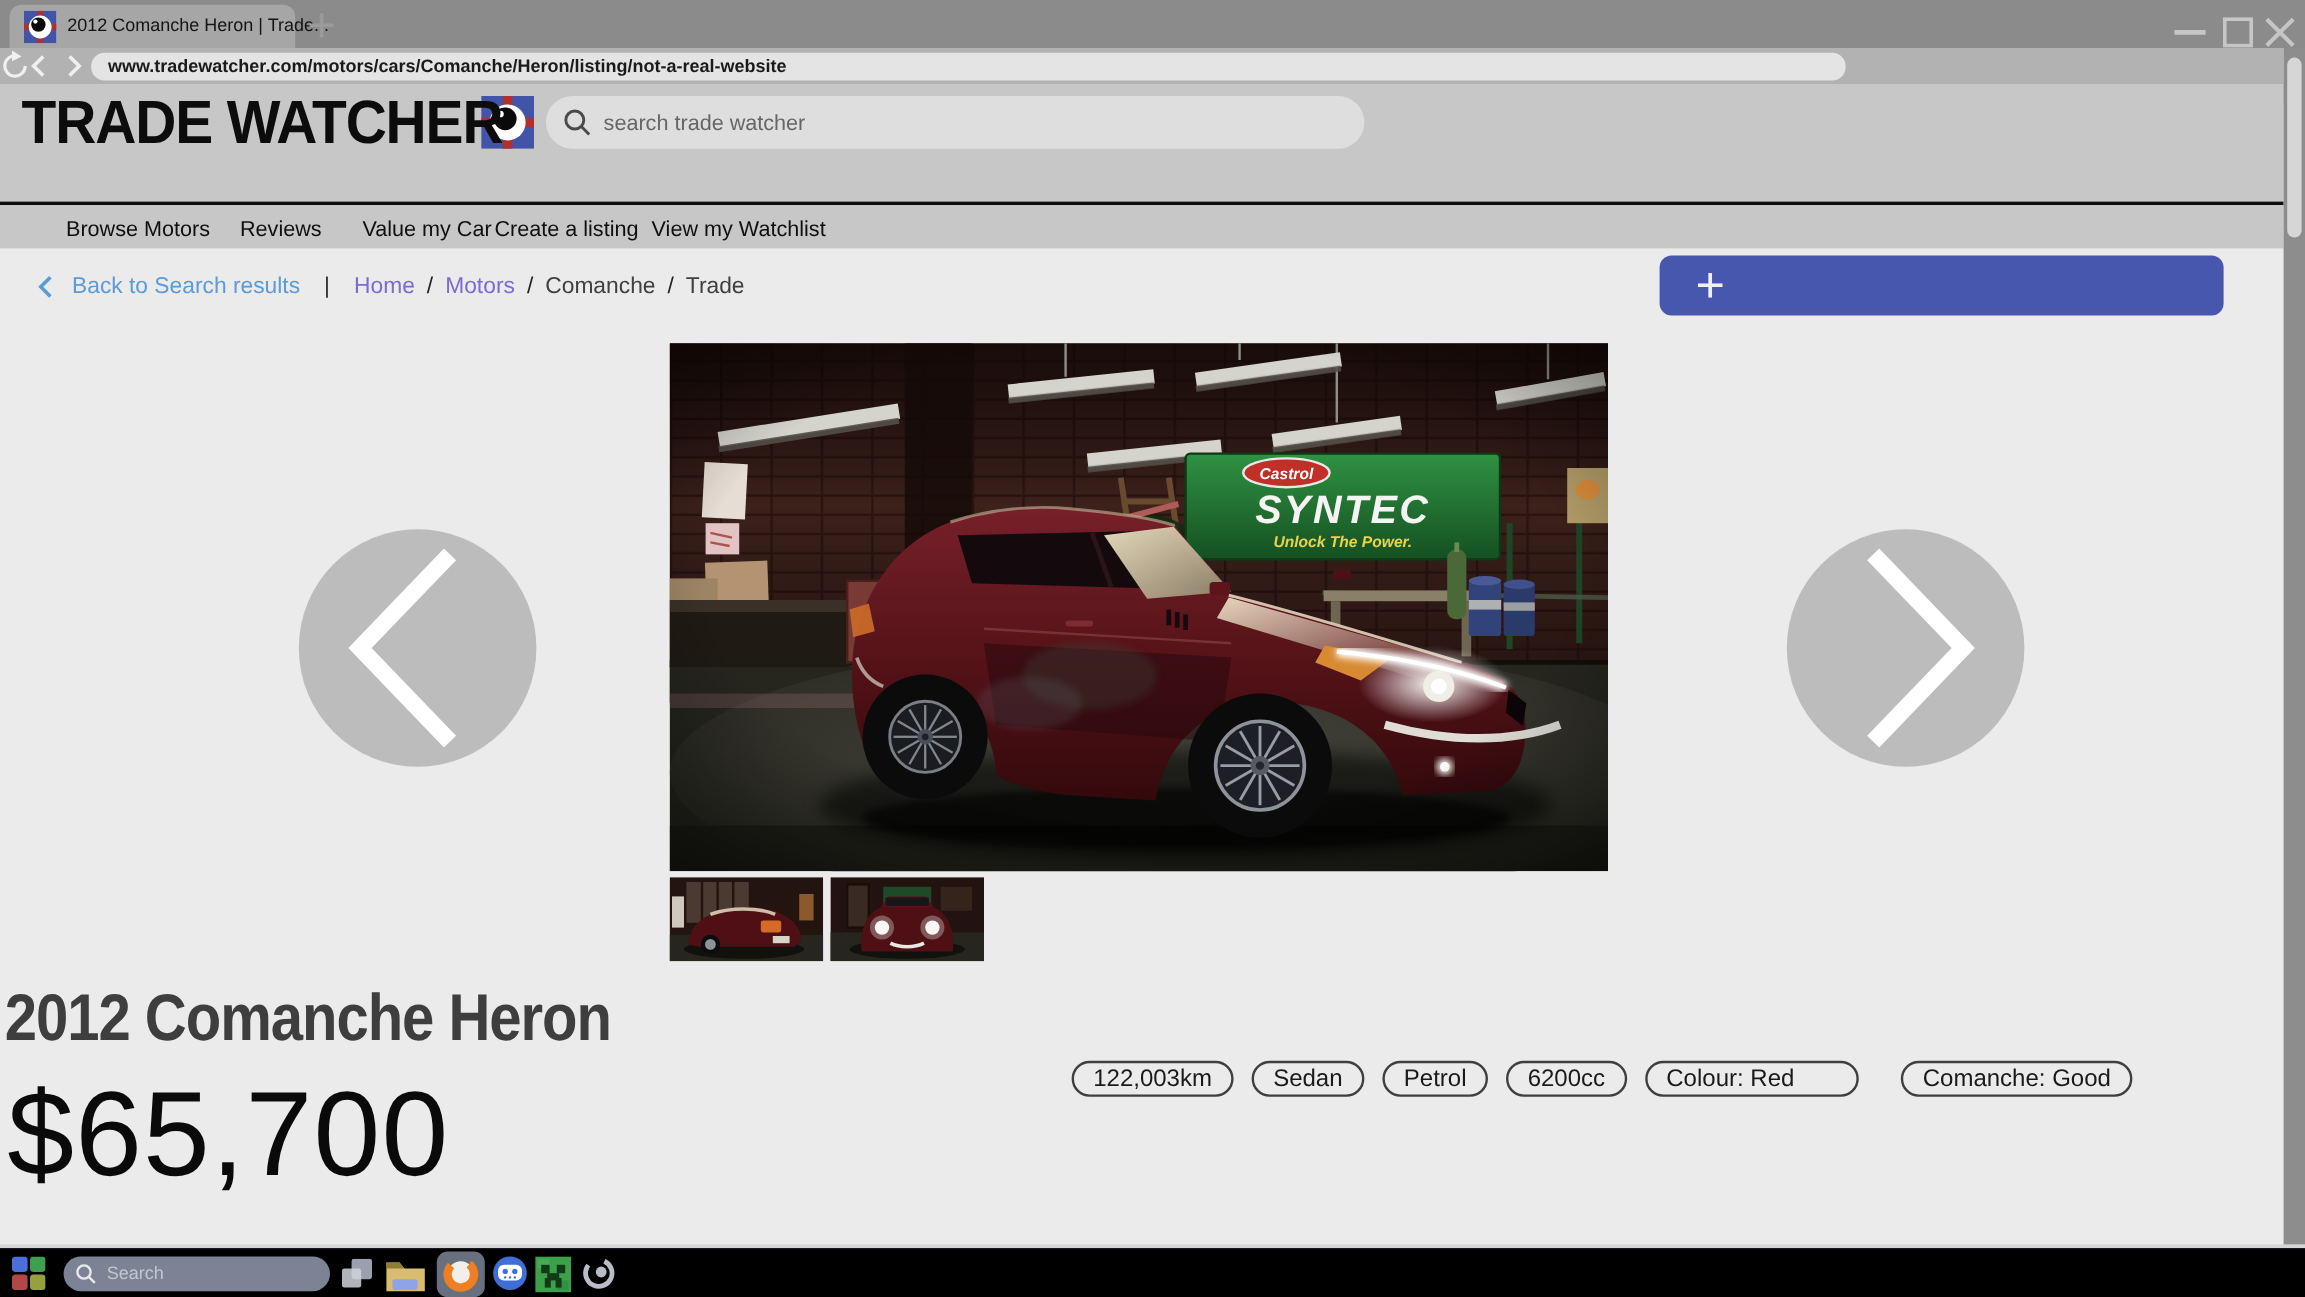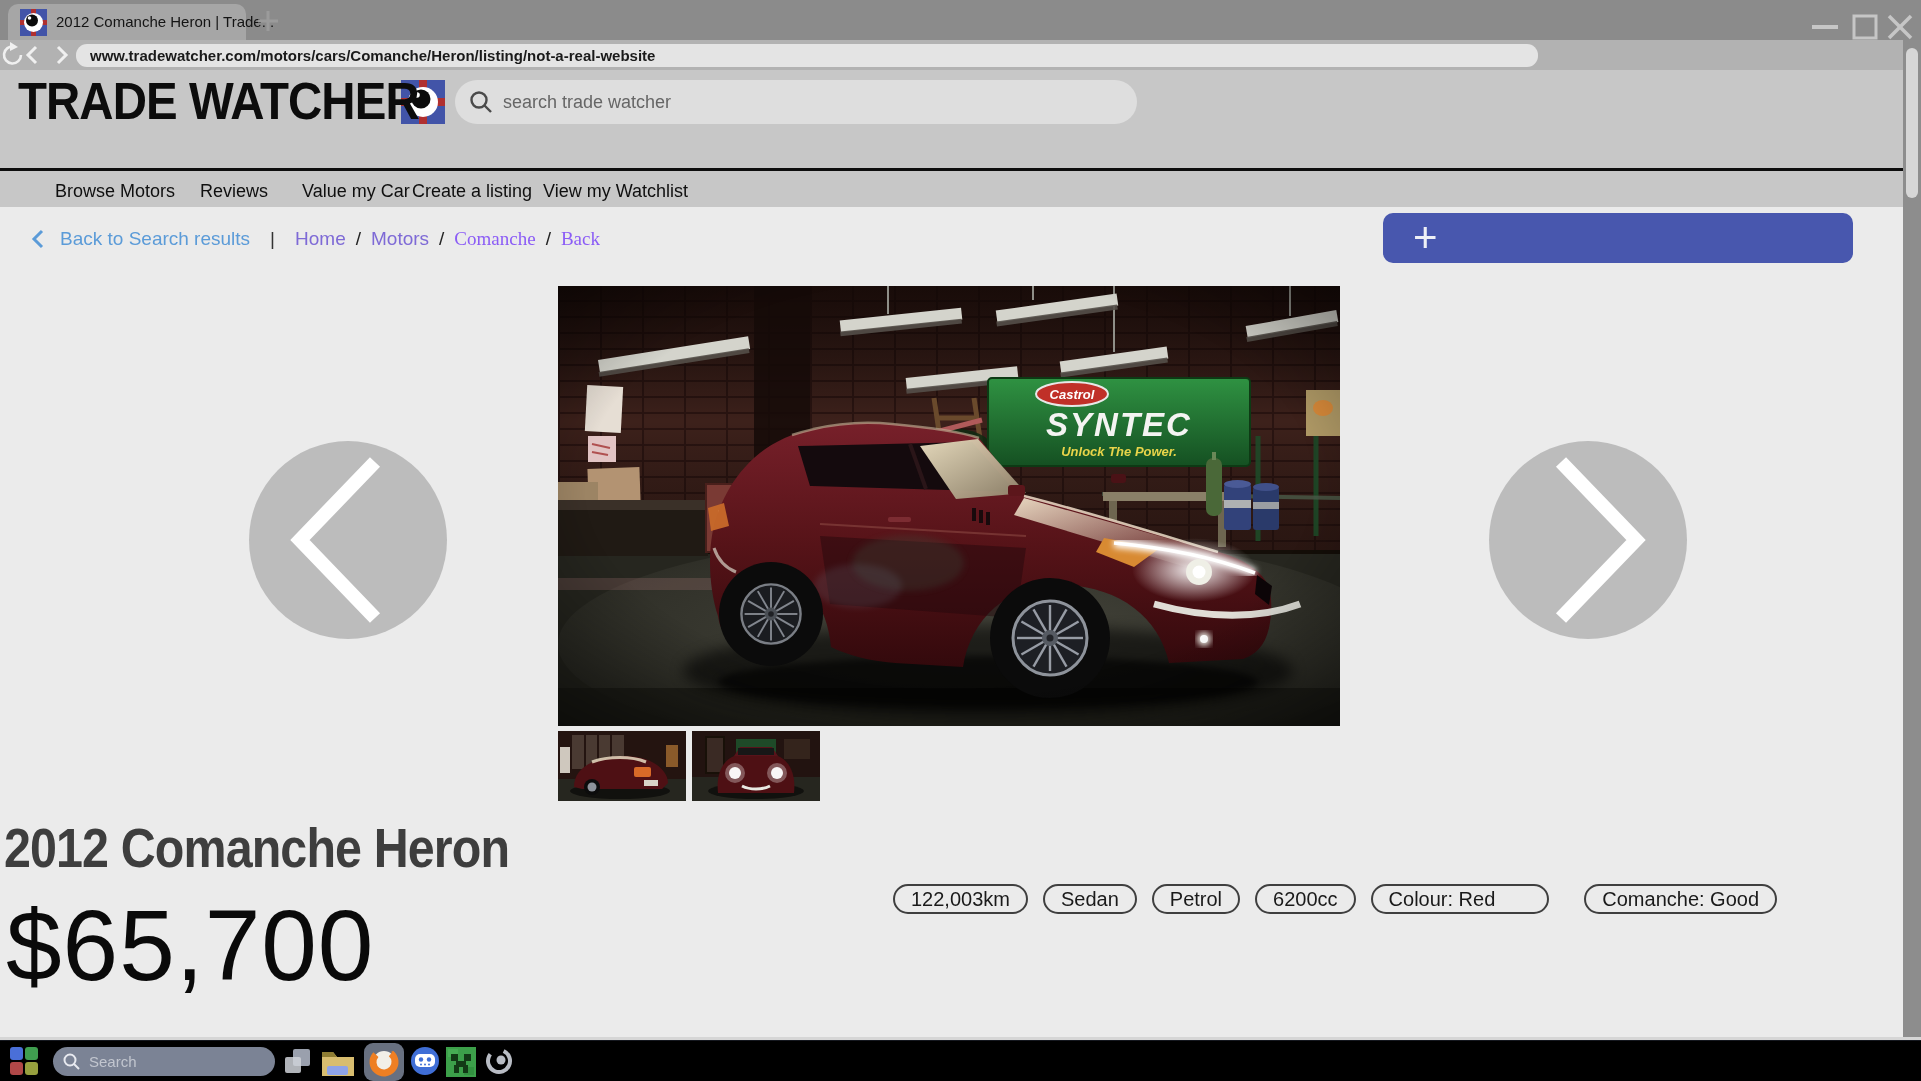--- a/index.html
+++ b/index.html
@@ -39,21 +39,21 @@
              white-space:nowrap; cursor:pointer; }
 
   
   .content { position:absolute; left:0; top:211px; width:1903px; height:826px; background:#ebebeb; }
 
   .crumbs { position:absolute; left:30px; top:17px; height:28px; display:flex; align-items:flex-start;
             gap:10px; font-size:19px; }
   .back-link { color:#5b9bd8; margin-left:4px; cursor:pointer; }
   .pipe { color:#333; margin:0 10px; }
   .crumb-visited { color:#7e6ad6; cursor:pointer; }
-  .crumb-link { color:#8b5cf6; cursor:pointer;font-family:Liberation Serif, serif; }
+  .crumb-link { color:#404040; cursor:pointer; }
   .slash { color:#222; }
 
   .watchbtn { position:absolute; left:1383px; top:2px; width:470px; height:50px; background:#4857ae;
               border-radius:10px; display:flex; align-items:center; padding-left:30px; cursor:pointer; }
   .watchbtn .plus { color:#eef0f6; font-size:42px; font-weight:300; line-height:44px; margin-right:24px; }
   .watchbtn .lbl { color:#eef0f6; font-size:31px; letter-spacing:2px; white-space:nowrap; }
 
   .mainimg { position:absolute; left:558px; top:75px; width:782px; height:440px; cursor:pointer; }
   .thumb { position:absolute; top:520px; width:128px; height:70px; cursor:pointer; }
   .thumb1 { left:558px; } .thumb2 { left:692px; }
@@ -176,21 +176,21 @@
         <polyline points="12,3 4,11 12,19" fill="none" stroke="#5b9bd8" stroke-width="3"></polyline>
       </svg>
       <span class="back-link">Back to Search results</span>
       <span class="pipe">|</span>
       <span class="crumb-visited">Home</span>
       <span class="slash">/</span>
       <span class="crumb-visited">Motors</span>
       <span class="slash">/</span>
       <span class="crumb-link">Comanche</span>
       <span class="slash">/</span>
-      <span class="crumb-link">Back</span>
+      <span class="crumb-link">Trade</span>
     </div>
 
     <div class="watchbtn">
       <span class="plus">+</span>
     </div>
 
     <svg class="mainimg" viewBox="0 0 782 440">
       <defs>
         <pattern id="bricks" width="42" height="16" patternUnits="userSpaceOnUse">
           <rect width="42" height="16" fill="#3d211b"></rect>

